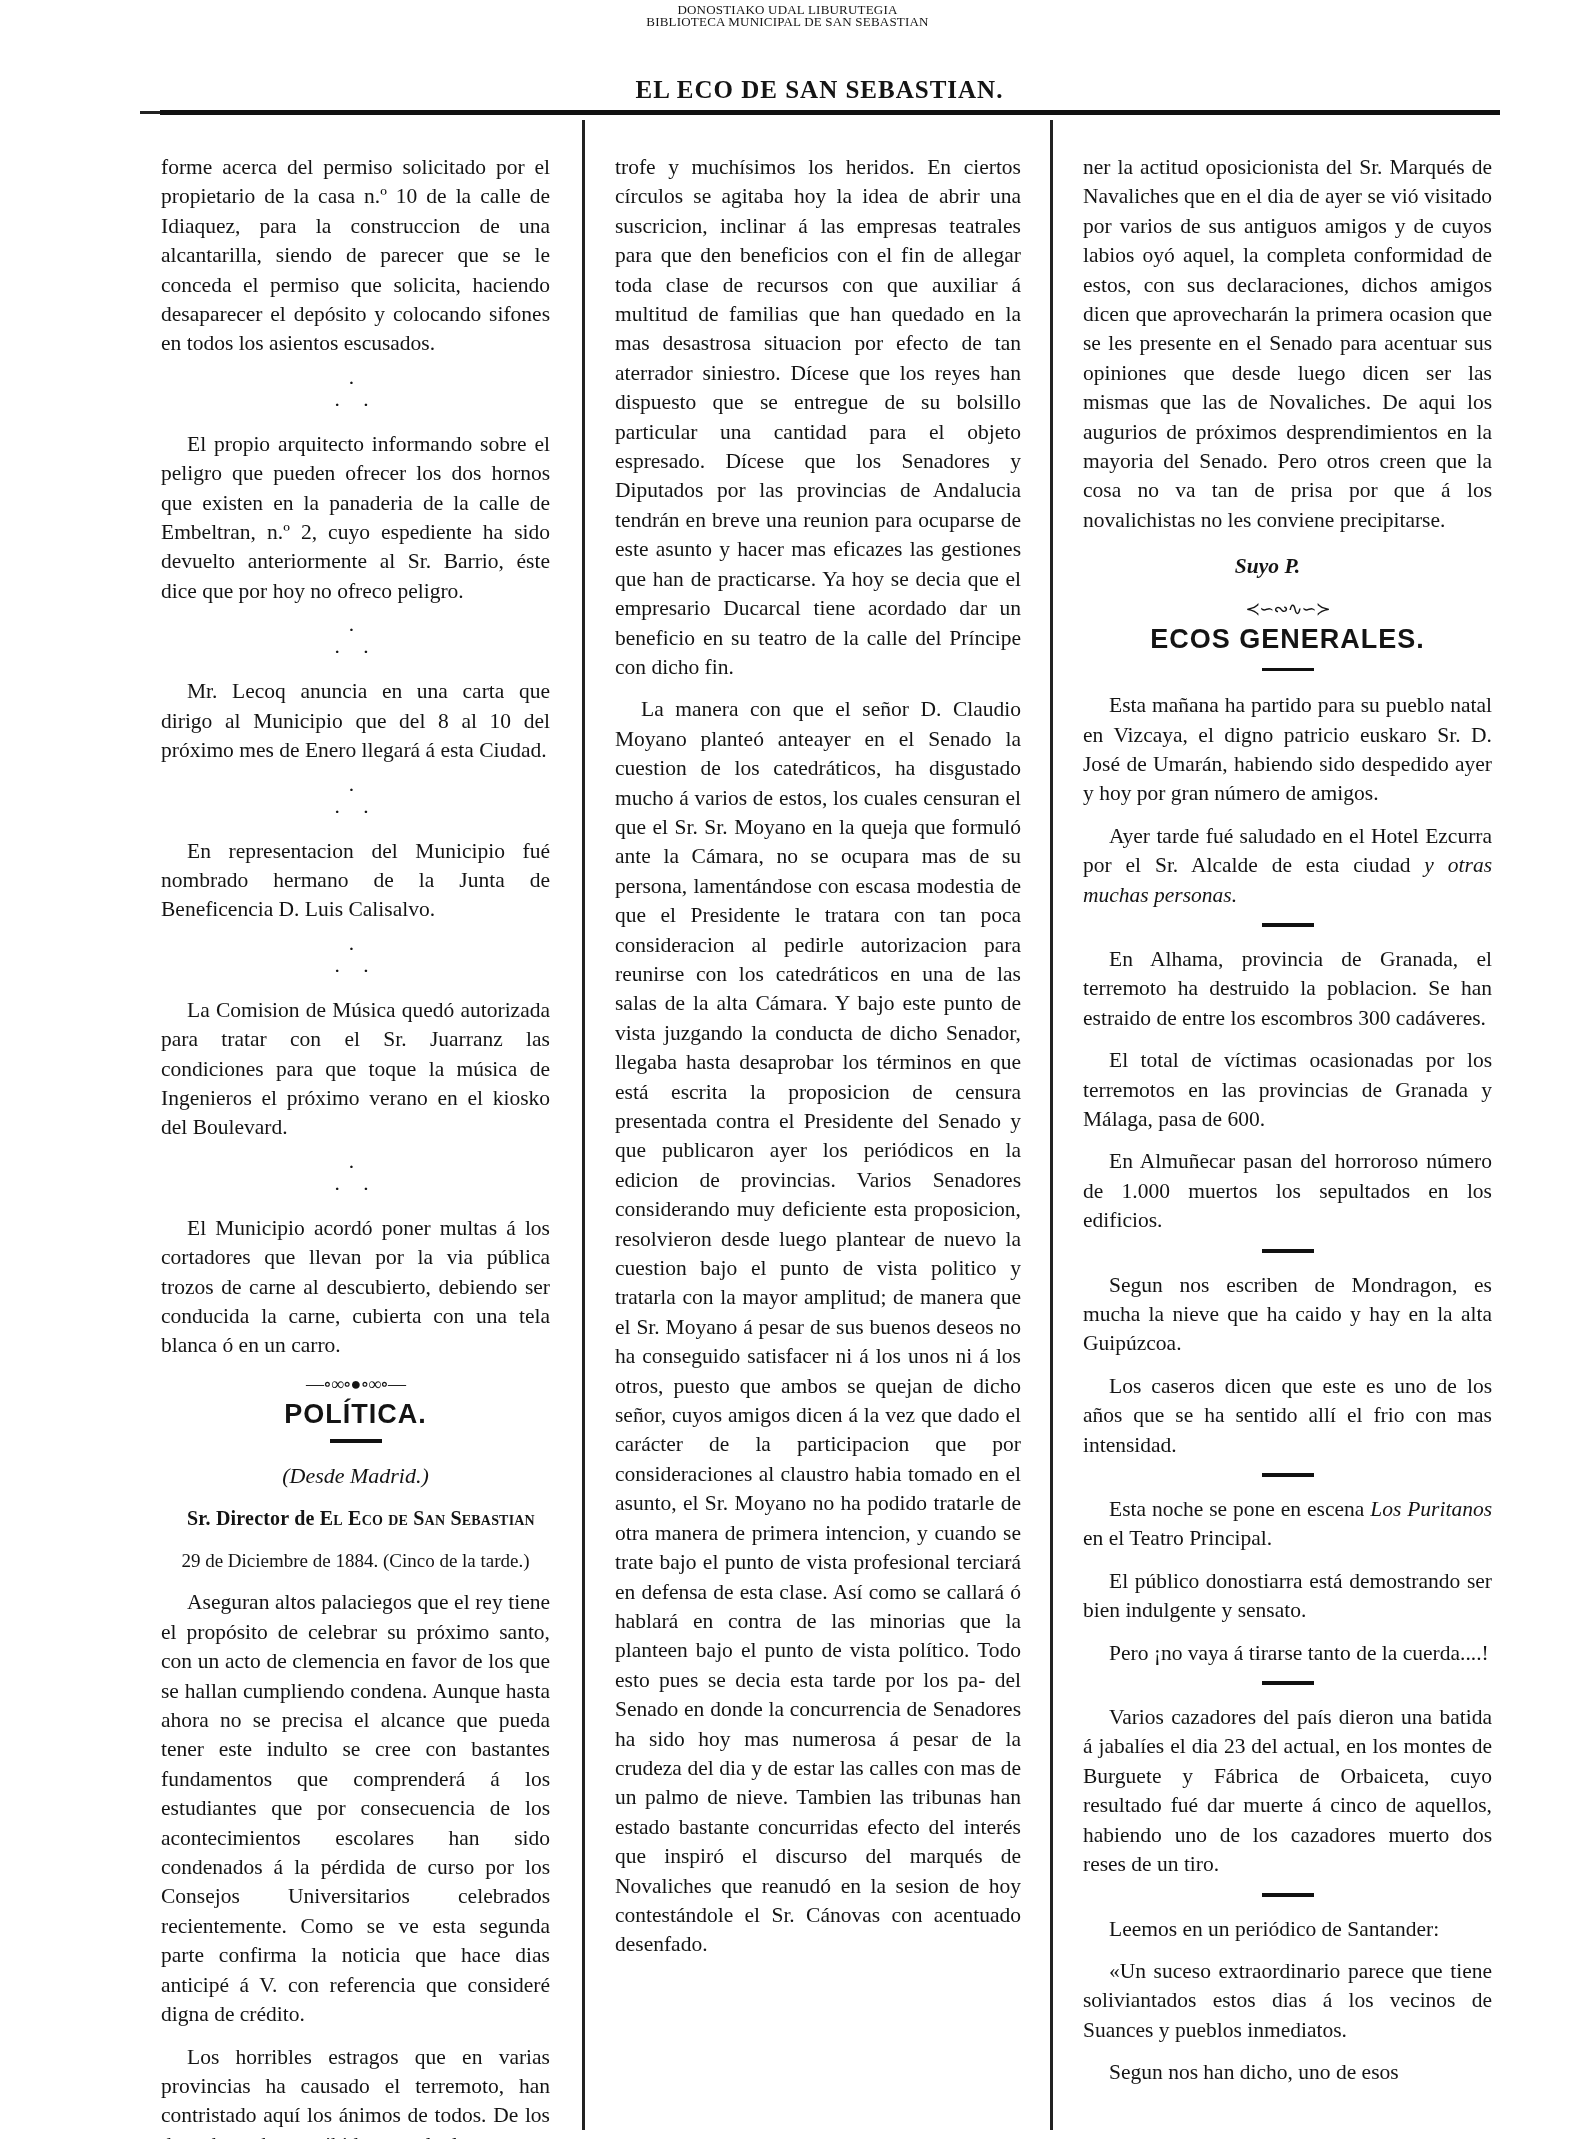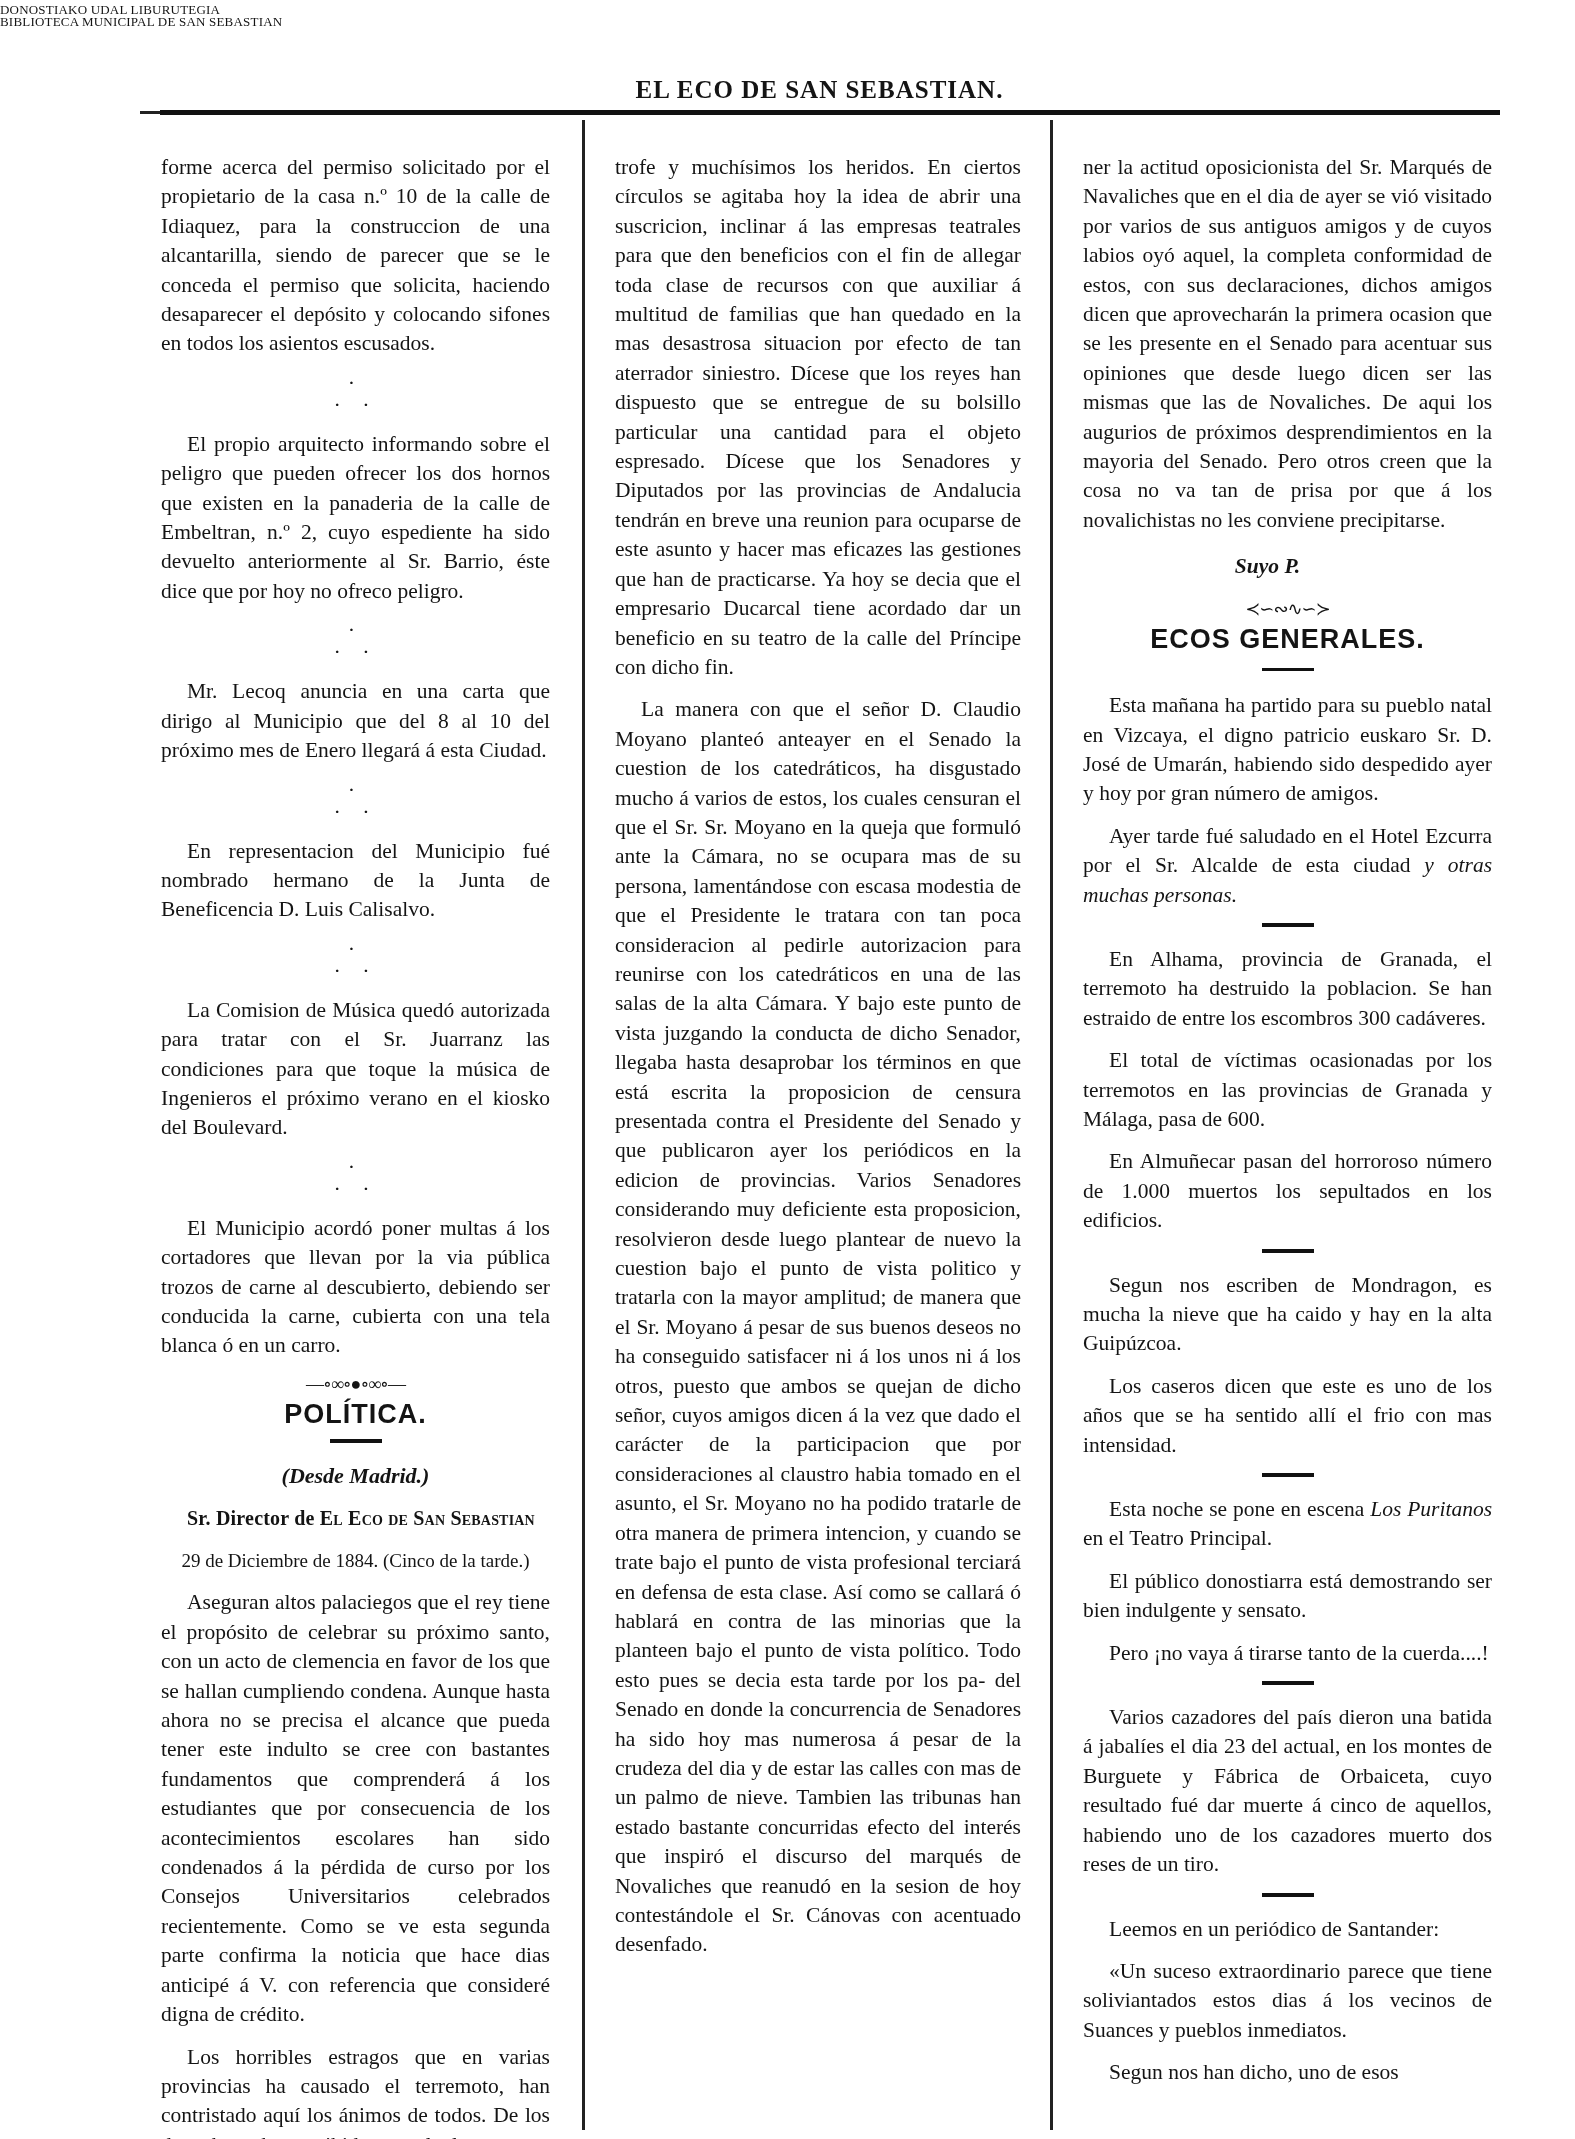--- a/index.html
+++ b/index.html
@@ -1,38 +1,38 @@
 <!DOCTYPE html>
 <html><head>
 <meta charset="utf-8">
 <style>
   html, body { margin: 0; padding: 0; background: #ffffff; }
   body { width: 1575px; height: 2139px; position: relative; overflow: hidden; color: #141414;
          font-family: "Liberation Serif", "DejaVu Serif", serif; }
-  .library-header { position: absolute; top: 4px; left: 0; width: 1575px; 
+  .library-header { position: absolute; top: 4px; left: 0; width: 1575px; text-align: center;
          font-family: "Liberation Serif", serif; font-size: 13px; line-height: 12px; letter-spacing: 0.2px; }
   .masthead { position: absolute; top: 76px; left: 0; width: 1575px; text-align: center;
          font-family: "Liberation Serif", serif; font-weight: bold; font-size: 25px; letter-spacing: 1px; padding-left: 32px; }
   .top-rule { position: absolute; top: 110px; left: 160px; width: 1340px; height: 5px; background: #111; }
   .top-rule-left { position: absolute; top: 111px; left: 140px; width: 430px; height: 3px; background: #222; }
   .col-rule { position: absolute; width: 3px; background: #222; }
   .column { position: absolute; top: 140px; font-size: 21.5px; line-height: 29.4px; text-align: justify; }
   .col1 { left: 148px; width: 415px; }
   .col2 { left: 602px; width: 432px; }
   .col3 { left: 1070px; width: 435px; }
   .column p { margin: 13px; text-indent: 26px; }
   .column p.noindent { text-indent: 0; }
   .stars { text-align: center; font-size: 22px; line-height: 22px; margin: 10px 0 14px; letter-spacing: 8px; }
   .stars span { display: block; }
   .section-title { text-align: center; font-family: "Liberation Sans", "DejaVu Sans", sans-serif;
          font-weight: bold; font-size: 27px; letter-spacing: 1px; margin: 6px 0 2px; }
   .ornament { text-align: center; font-size: 18px; line-height: 20px; margin-top: 6px; letter-spacing: -1px; }
   .dash { width: 52px; height: 4px; background: #111; margin: 10px auto 18px; }
   .dash.thin { height: 3px; margin: 14px auto 20px; }
-  .byline { text-align: center; font-style: italic; font-weight: bold; font-size: 22px; margin: 4px 0 6px; }
+  .byline { text-align: center; font-style: italic; font-weight: normal; font-size: 22px; margin: 4px 0 6px; }
   .dateline { text-align: center; font-size: 19px; margin: 0 0 10px; }
   .addressee { font-weight: bold; font-size: 20px; margin: 2px 0 4px; text-indent: 0; letter-spacing: 0.2px; }
   .addressee .sc { font-variant: small-caps; }
   .signature { text-align: center; font-style: italic; font-weight: bold; padding-right: 40px; margin: 17px 0; }
   em { font-style: italic; }
 </style>
 </head>
 <body>
 
 <div class="library-header">

